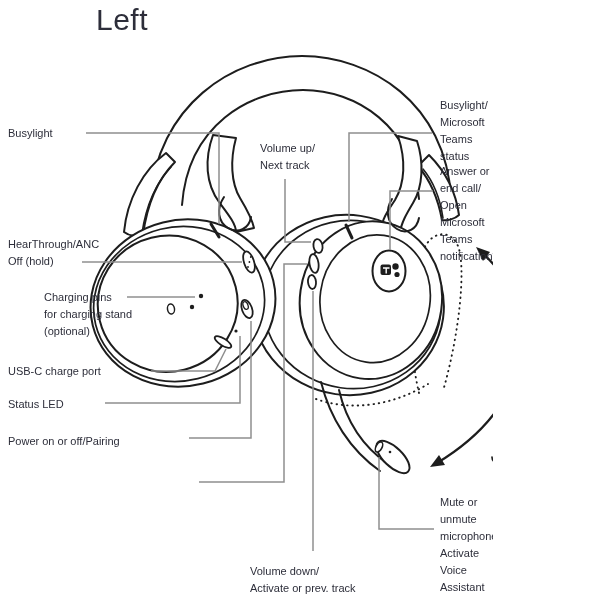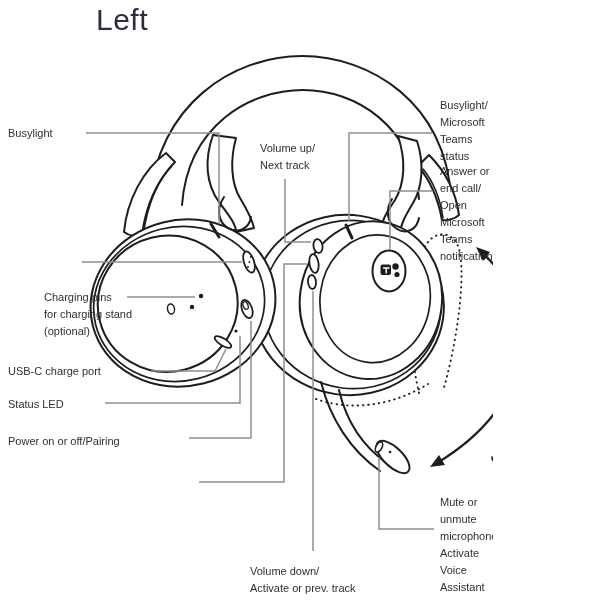--- a/index.html
+++ b/index.html
@@ -159,20 +159,22 @@
 
   <div class="callout" style="left:8px;top:125px;">Busylight</div>
   <div class="callout" style="left:242px;top:140px;margin-left:18px;">Volume up/
 Next track</div>
   <div class="callout" style="left:440px;top:97px;">Busylight/
 Microsoft Teams
 status</div>
   <div class="callout" style="left:440px;top:163px;">Answer or end call/
 Open Microsoft
 Teams notification*</div>
+  <div class="callout" style="left:8px;top:236px;">HearThrough/ANC
+Off (hold)</div>
   <div class="callout" style="left:8px;top:289px;margin-left:36px;">Charging pins
 for charging stand
 (optional)</div>
   <div class="callout" style="left:8px;top:363px;">USB-C charge port</div>
   <div class="callout" style="left:8px;top:396px;">Status LED</div>
   <div class="callout" style="left:8px;top:433px;">Power on or off/Pairing</div>
   <div class="callout" style="left:250px;top:563px;">Volume down/
 Activate or prev. track</div>
   <div class="callout" style="left:440px;top:494px;">Mute or unmute
 microphone/

